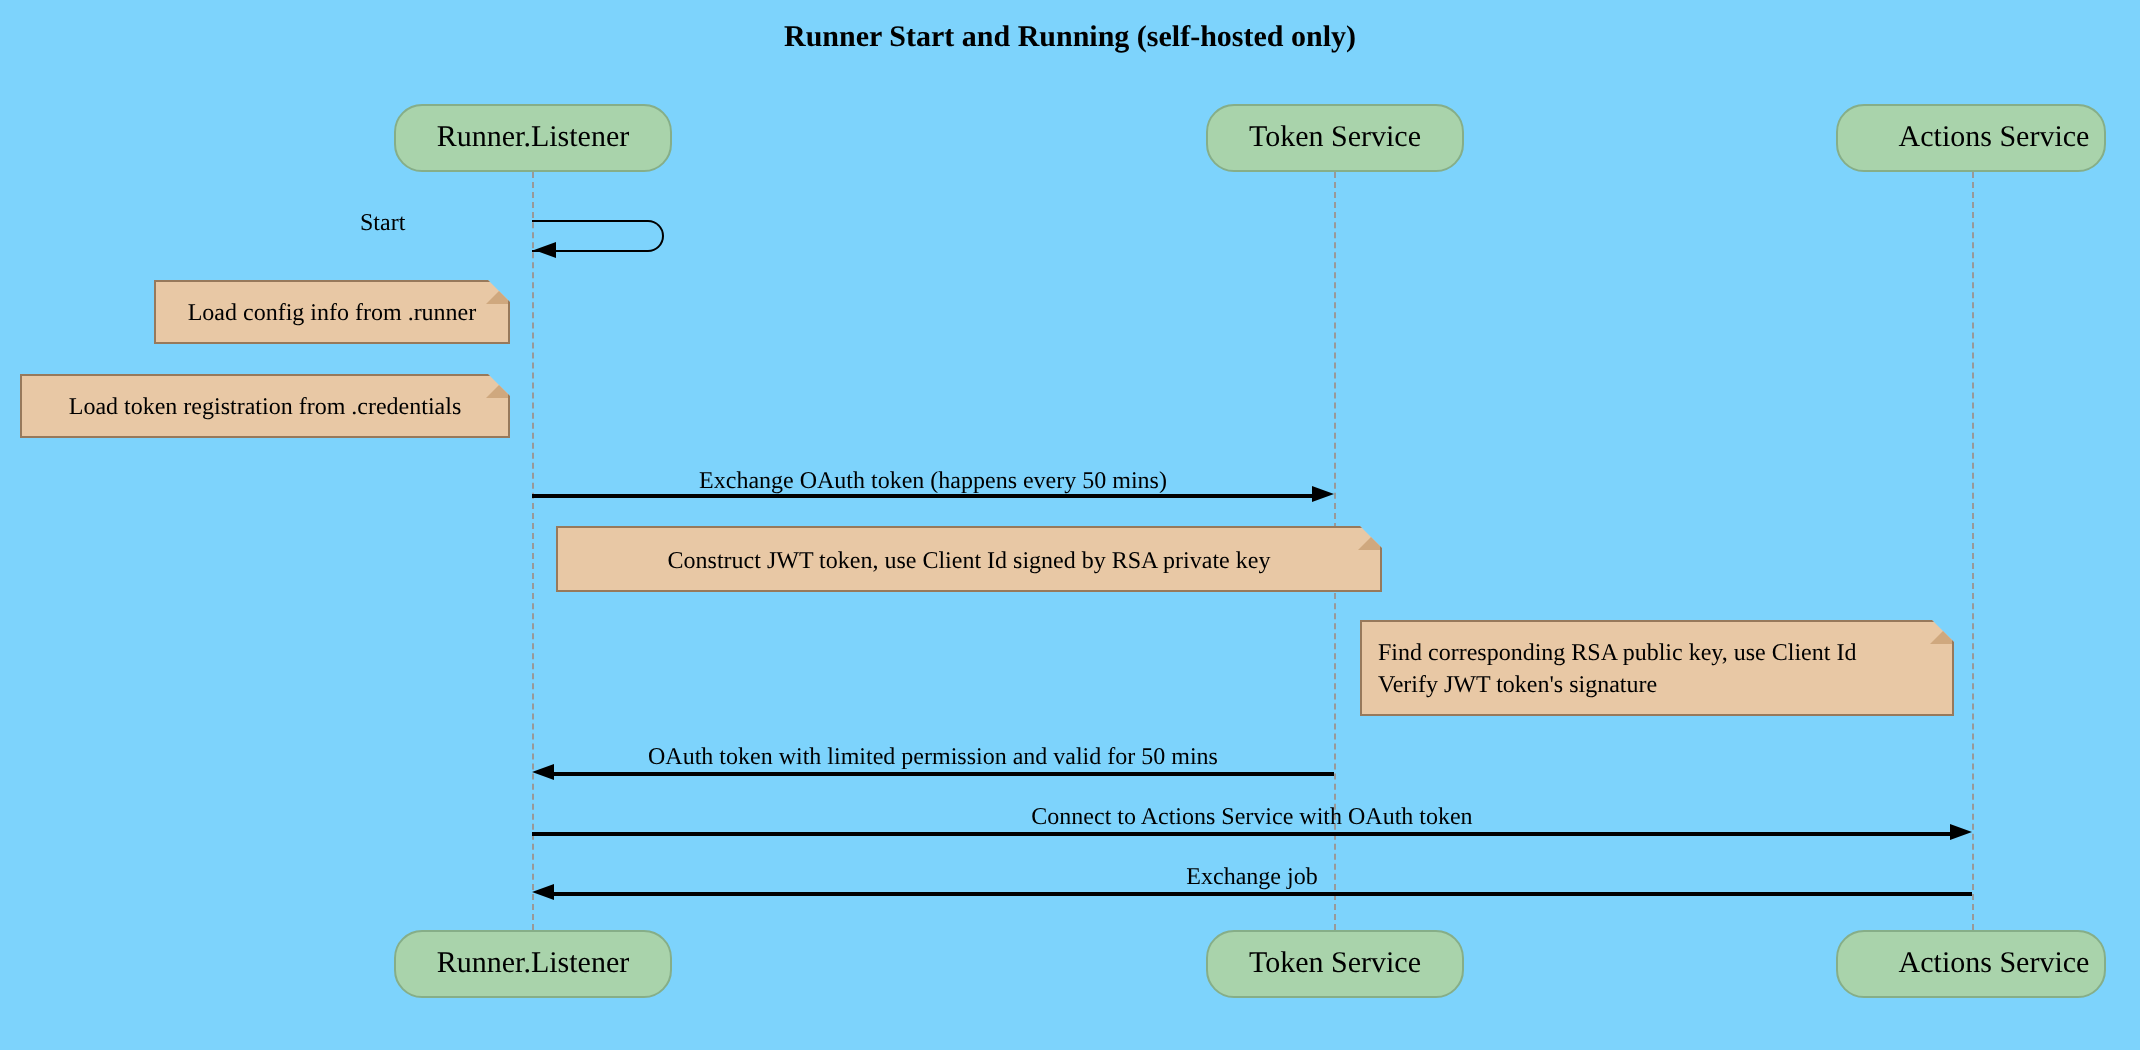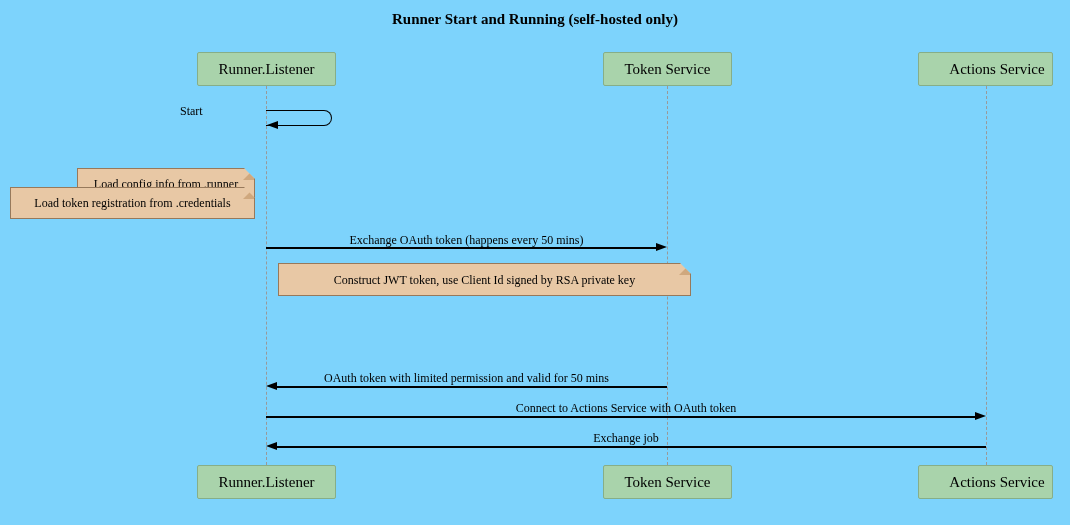--- a/index.html
+++ b/index.html
@@ -15,21 +15,21 @@
   .title {
     position:absolute; left:0; top:11px; width:100%;
     text-align:center; font-size:15px; font-weight:bold;
   }
   .lifeline {
     position:absolute; width:0; top:86px; height:379px;
     border-left:1px dashed #999999;
   }
   .participant {
     position:absolute; height:34px;
-    background:#a9d3ab; border:1px solid #86ae88; border-radius:2px;
+    background:#a9d3ab; border:1px solid #86ae88; border-radius:14px;
     display:flex; align-items:center; justify-content:center;
     font-size:15px;
   }
   .p-top { top:52px; }
   .p-bottom { top:465px; }
   .p1 { left:197px; width:139px; }
   .p2 { left:603px; width:129px; }
   .p3 { left:918px; width:135px;padding-left:23px; }
 
   .msg-label {
@@ -86,32 +86,34 @@
   <div class="participant p-top p1">Runner.Listener</div>
   <div class="participant p-top p2">Token Service</div>
   <div class="participant p-top p3">Actions Service</div>
 
   <div>
     <div class="self-label">Start</div>
     <div class="self-loop"></div>
     <div class="ah ah-left" style="left:267px; top:121px;"></div>
   </div>
 
-  <div class="note note-center" style="left:77px; top:140px; width:178px; height:32px;margin-top:28px;">Load config info from .runner</div>
+  <div class="note note-center" style="left:77px; top:140px; width:178px; height:32px;">Load config info from .runner</div>
 
   <div class="note note-center" style="left:10px; top:187px; width:245px; height:32px;">Load token registration from .credentials</div>
 
   <div>
     <div class="msg-label" style="left:266px; top:233px; width:401px;">Exchange OAuth token (happens every 50 mins)</div>
     <div class="msg-line" style="left:266px; top:247px; width:391px;"></div>
     <div class="ah ah-right" style="left:656px; top:243px;"></div>
   </div>
 
   <div class="note note-center" style="left:278px; top:263px; width:413px; height:33px;">Construct JWT token, use Client Id signed by RSA private key</div>
 
+  <div class="note note-multiline" style="left:680px; top:310px; width:297px; height:48px;">Find corresponding RSA public key, use Client Id
+Verify JWT token's signature</div>
 
   <div>
     <div class="msg-label" style="left:266px; top:371px; width:401px;">OAuth token with limited permission and valid for 50 mins</div>
     <div class="msg-line" style="left:276px; top:386px; width:391px;"></div>
     <div class="ah ah-left" style="left:266px; top:382px;"></div>
   </div>
 
   <div>
     <div class="msg-label" style="left:266px; top:401px; width:720px;">Connect to Actions Service with OAuth token</div>
     <div class="msg-line" style="left:266px; top:416px; width:710px;"></div>

